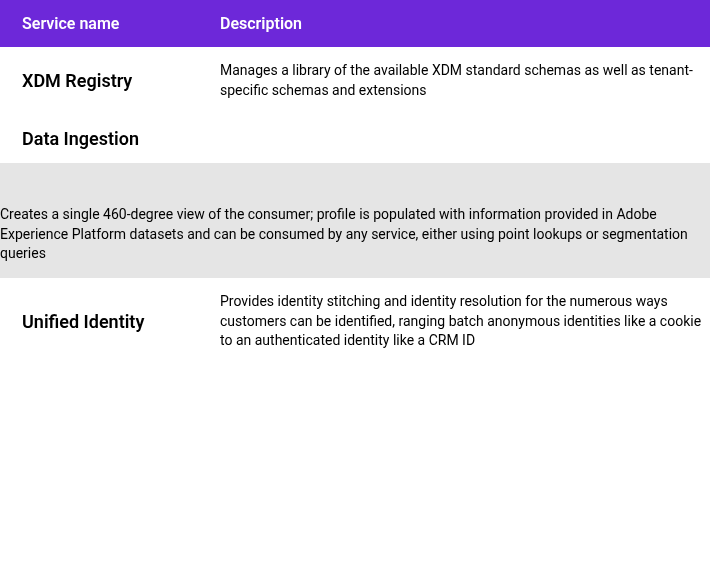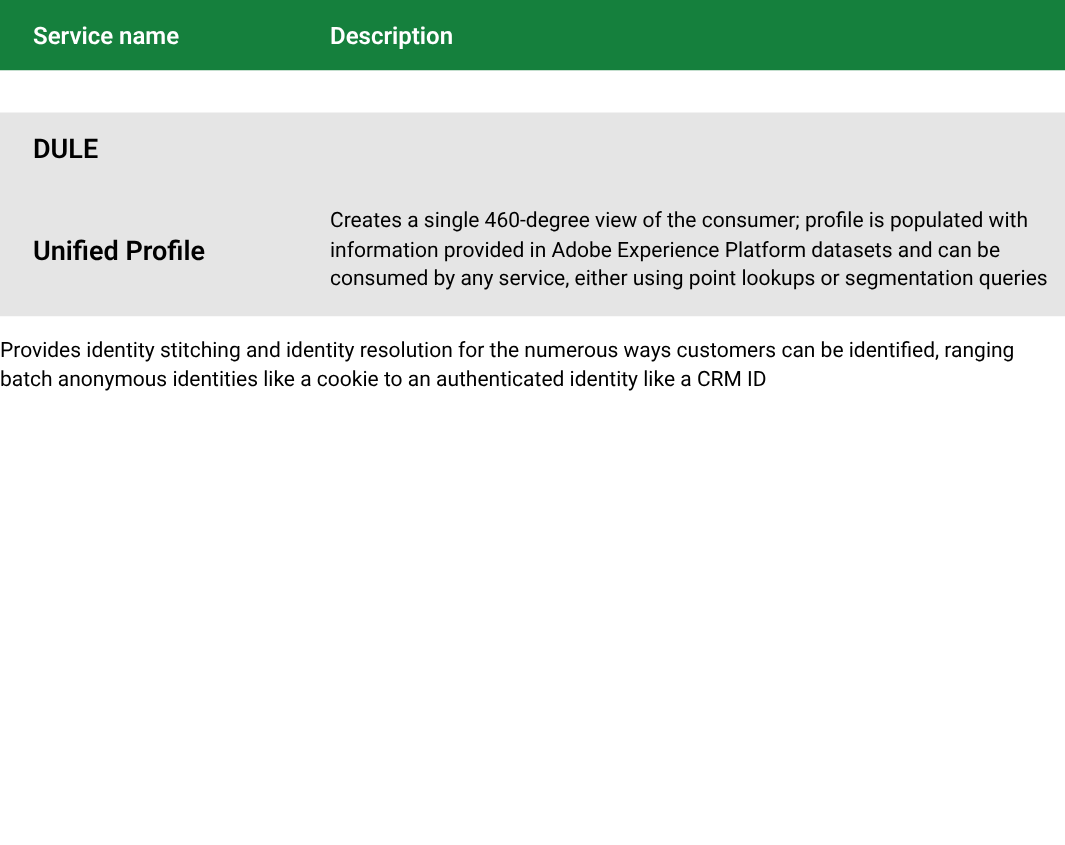--- a/index.html
+++ b/index.html
@@ -5,21 +5,21 @@
   * { box-sizing: border-box; margin: 0; padding: 0; }
   body {
     font-family: -apple-system, BlinkMacSystemFont, "Segoe UI", Roboto, Helvetica, Arial, sans-serif;
     width: 710px;
     background: #fff;
     color: #000;
   }
   .table { width: 100%; }
   .header-row {
     display: flex;
-    background: #15803d;
+    background: #6d28d9;
     color: #fff;
     padding: 14px 0 14px 0;
   }
   .cell-name {
     width: 220px;
     padding-left: 22px;
     padding-right: 10px;
   }
   .cell-desc {
     flex: 1;
@@ -51,31 +51,35 @@
 </style>
 </head>
 <body>
 
 <div class="table">
   <div class="header-row">
     <div class="cell-name">Service name</div>
     <div class="cell-desc">Description</div>
   </div>
 
+  <div class="data-row even">
+    <div class="cell-name">XDM Registry</div>
+    <div class="cell-desc">Manages a library of the available XDM standard schemas as well as tenant-specific schemas and extensions</div>
+  </div>
 
 
   <div class="data-row even">
+    <div class="cell-name">Data Ingestion</div>
   </div>
 
   <div class="data-row odd">
-    <div class="cell-name">DULE</div>
   </div>
 
 
   <div class="data-row odd">
-    <div class="cell-name">Unified Profile</div>
     <div class="cell-desc">Creates a single 460-degree view of the consumer; profile is populated with information provided in Adobe Experience Platform datasets and can be consumed by any service, either using point lookups or segmentation queries</div>
   </div>
 
   <div class="data-row even">
+    <div class="cell-name">Unified Identity</div>
     <div class="cell-desc">Provides identity stitching and identity resolution for the numerous ways customers can be identified, ranging batch anonymous identities like a cookie to an authenticated identity like a CRM ID</div>
   </div>
 </div>
 
 </body></html>

